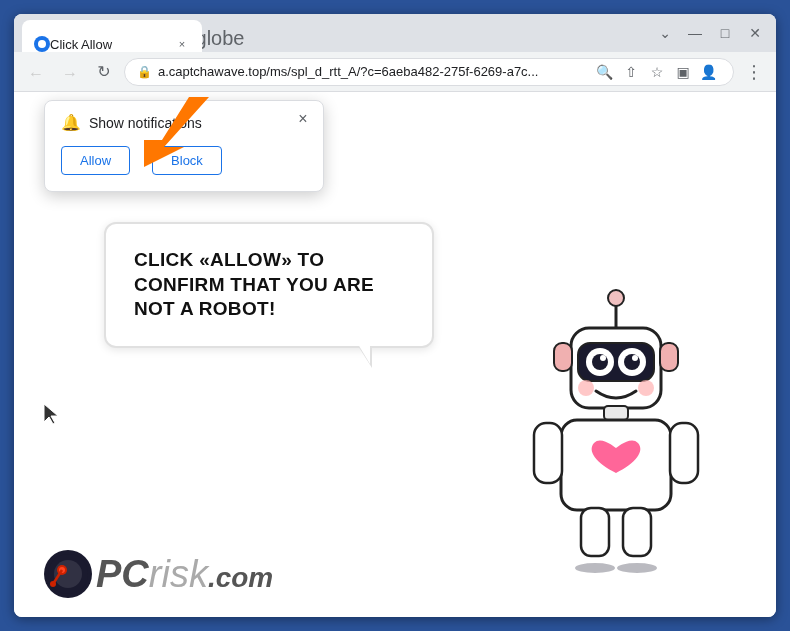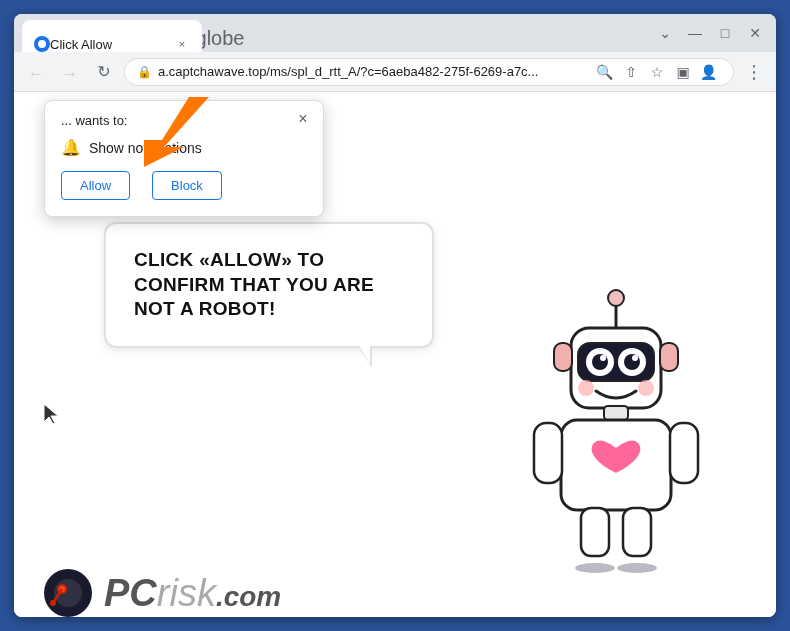--- a/index.html
+++ b/index.html
@@ -350,25 +350,25 @@
     
     .robot-container {
       position: absolute;
       right: 60px;
       bottom: 40px;
     }
 
     
     .pcrisk-logo {
       position: absolute;
-      bottom: 0;
+      bottom: 19px;
       left: 30px;
       display: flex;
       align-items: center;
-      gap: 12px;
+      gap: 4px;
     }
 
     .pc-icon {
       width: 48px;
       height: 48px;
       background: #1a1a2e;
       border-radius: 50%;
       display: flex;
       align-items: center;
       justify-content: center;
@@ -423,21 +423,20 @@
         <div class="url-action-btn">👤</div>
       </div>
     </div>
     <div class="menu-btn">⋮</div>
   </div>
 
   <div class="page-content">
 
     <div class="notification-popup">
       <div class="popup-close">×</div>
-      <div class="popup-site">... wants to:</div>
       <div class="popup-permission">
         <span class="bell-icon">🔔</span>
         <span class="permission-text">Show notifications</span>
       </div>
       <div class="popup-buttons">
         <button class="btn-allow">Allow</button>
         <button class="btn-block">Block</button>
       </div>
     </div>
 

